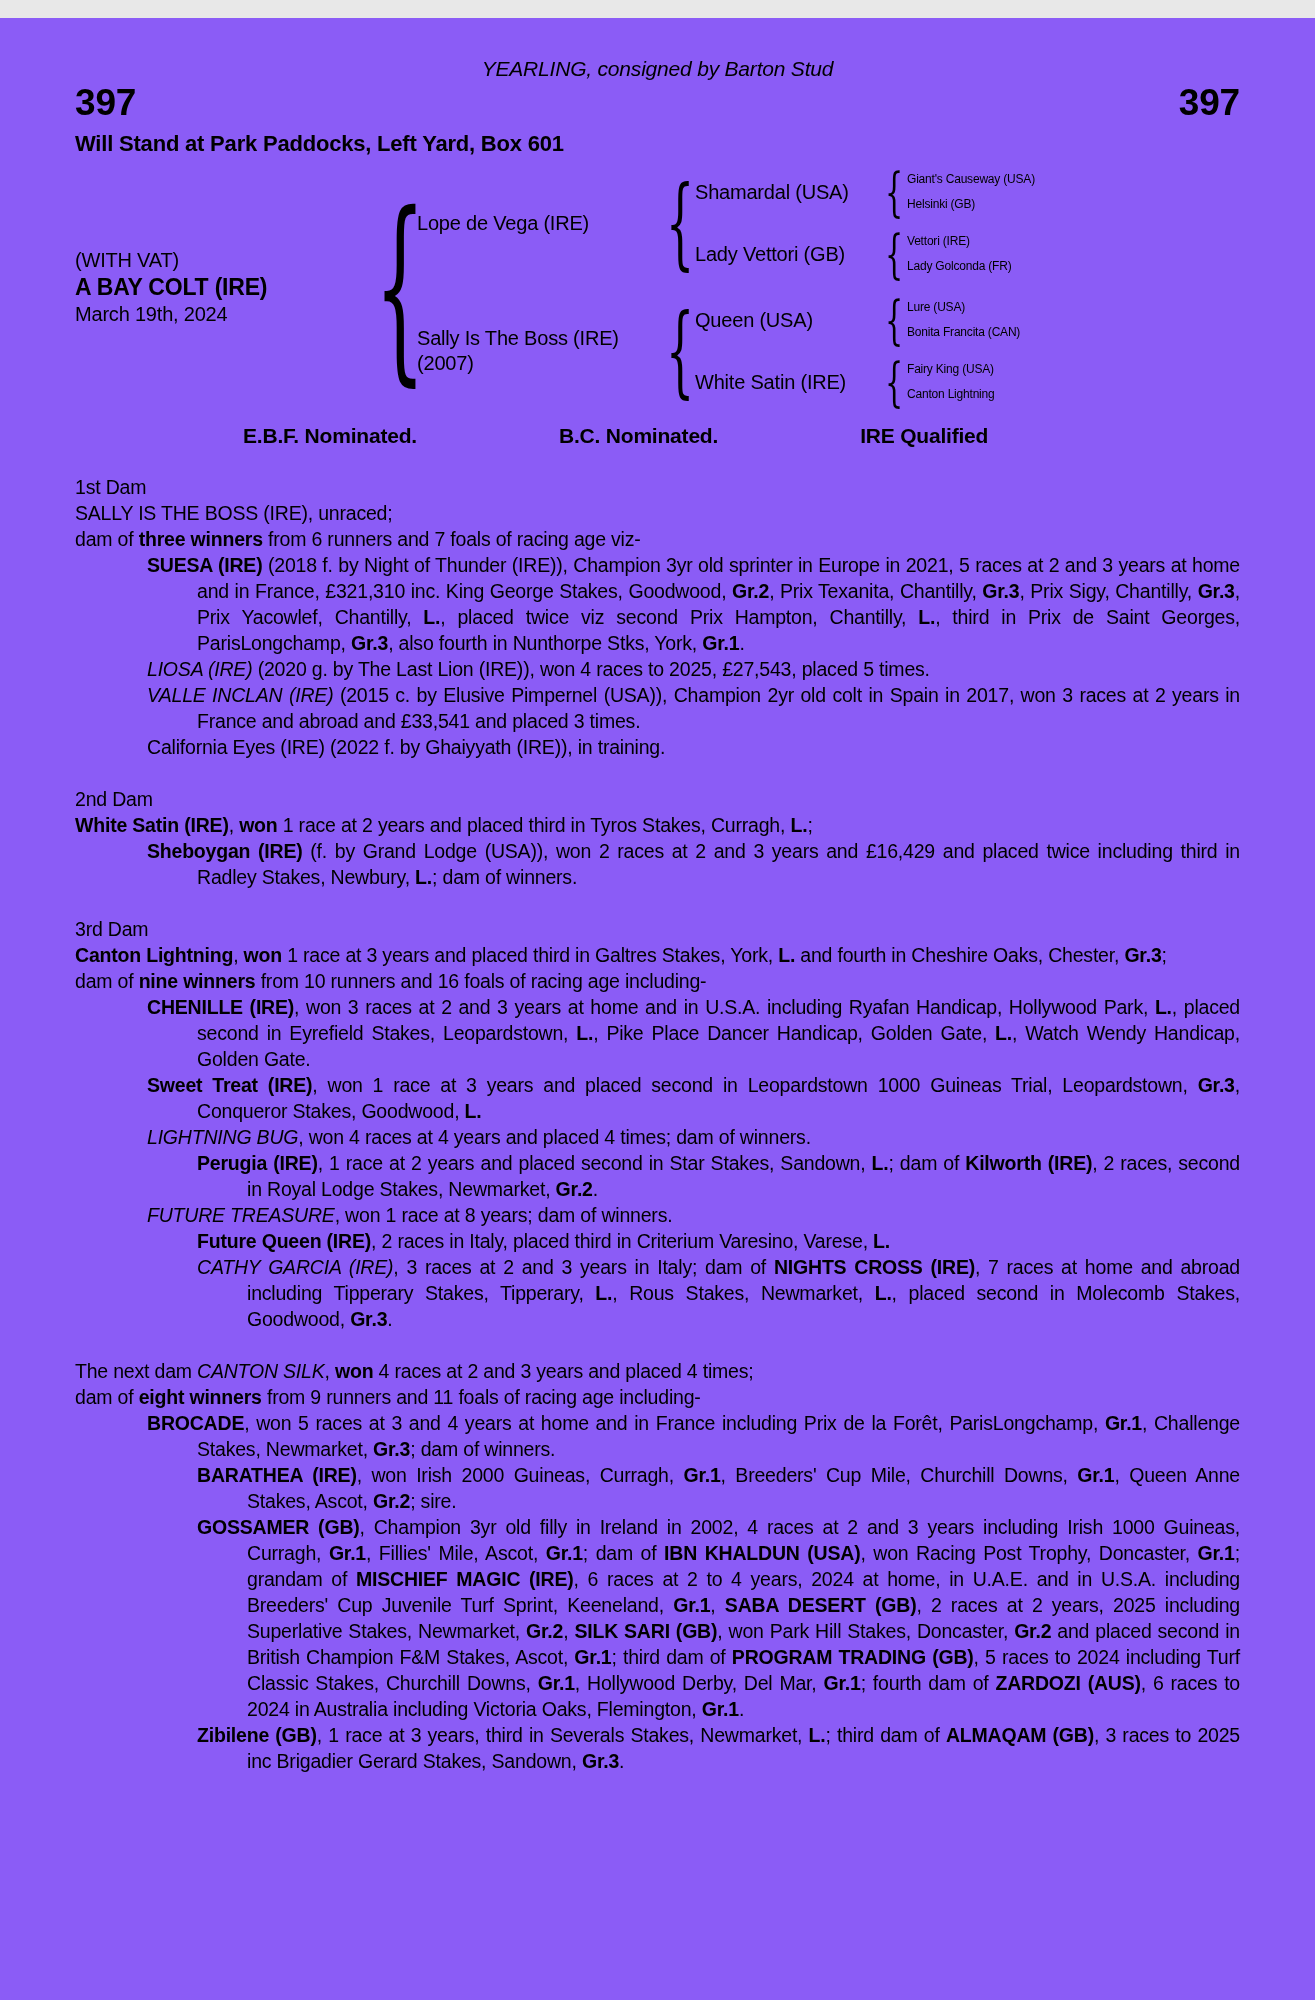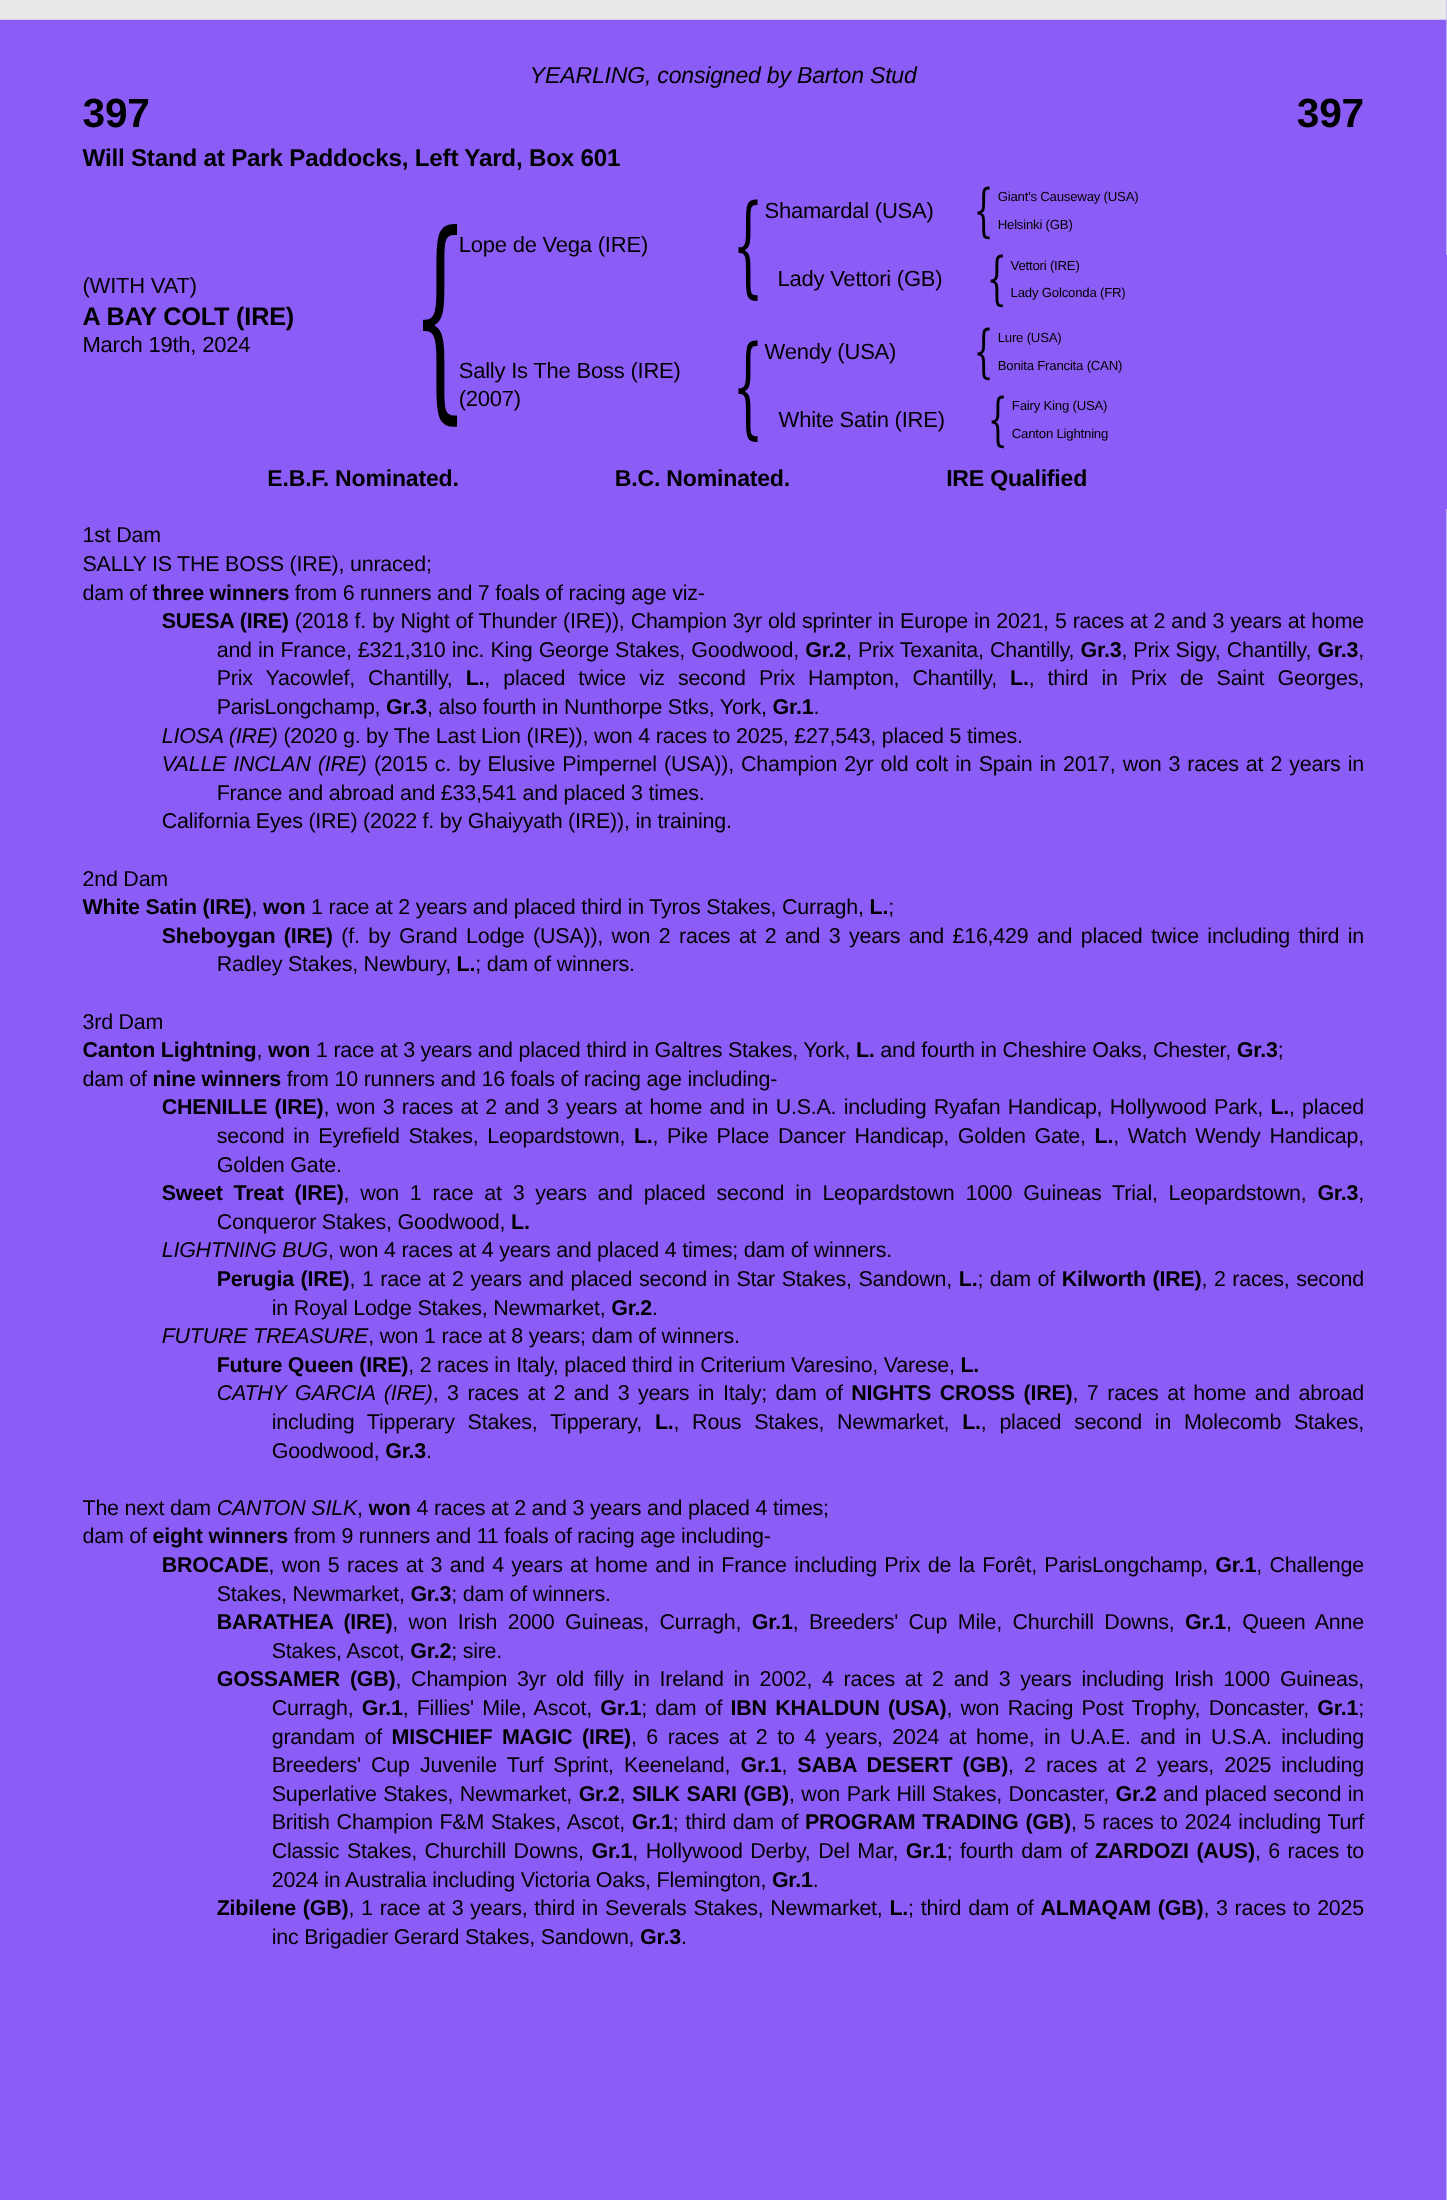--- a/index.html
+++ b/index.html
@@ -32,21 +32,21 @@
   
   .tree{display:flex;align-items:center;margin-top:8px;}
   .animal-block{width:308px;}
   .vat-note{font-size:20px;line-height:26px;}
   .colt-desc{font-size:23px;font-weight:bold;line-height:28px;}
   .foal-date{font-size:20px;line-height:26px;}
   .parents-col{display:flex;flex-direction:column;gap:14px;}
   .parent-group{display:flex;align-items:center;}
   .parent-cell{width:248px;font-size:20px;line-height:25px;white-space:nowrap;}
   .gp-col{display:flex;flex-direction:column;gap:10px;}
-  .gp-group{display:flex;align-items:center;justify-content:center;}
+  .gp-group{display:flex;align-items:center;}
   .gp-cell{width:186px;font-size:20px;line-height:25px;white-space:nowrap;}
   .gg-col{display:flex;flex-direction:column;}
   .gg{height:25px;line-height:25px;font-size:12px;white-space:nowrap;}
   .brace{
     font-family:"DejaVu Serif",serif;
     font-weight:normal;
     line-height:1;
     display:flex;align-items:center;justify-content:center;
     user-select:none;
   }
@@ -124,21 +124,21 @@
       </div>
 
       <div class="parent-group">
         <div class="parent-cell">
           <div>Sally Is The Boss (IRE)</div>
           <div>(2007)</div>
         </div>
         <div class="brace brace-m">{</div>
         <div class="gp-col">
           <div class="gp-group">
-            <div class="gp-cell">Wendy (USA)</div>
+            <div class="gp-cell">Queen (USA)</div>
             <div class="brace brace-s">{</div>
             <div class="gg-col">
               <div class="gg">Lure (USA)</div>
               <div class="gg">Bonita Francita (CAN)</div>
             </div>
           </div>
           <div class="gp-group">
             <div class="gp-cell">White Satin (IRE)</div>
             <div class="brace brace-s">{</div>
             <div class="gg-col">

